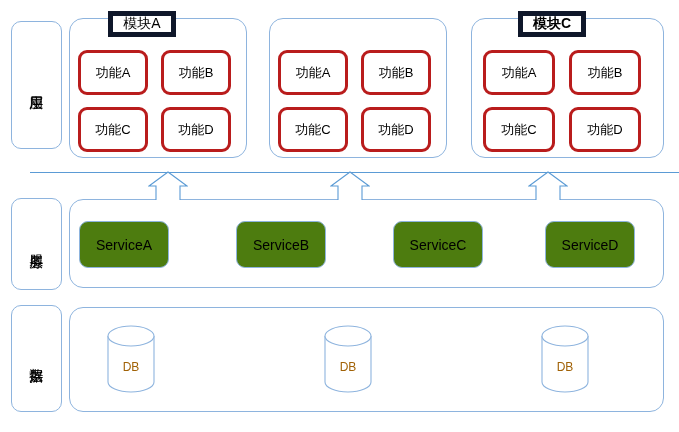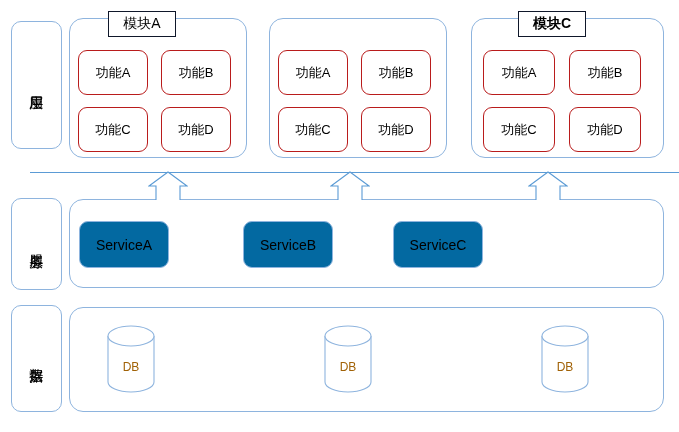--- a/index.html
+++ b/index.html
@@ -47,50 +47,50 @@
     color: #000000;
     letter-spacing: 1px;
     white-space: nowrap;
   }
 
   
   .module-box { }
   .module-tab {
     position: absolute;
     box-sizing: border-box;
-    border: 1px solid #0f172a;
+    border: 5px solid #0f172a;
     background: #ffffff;
     display: flex;
     align-items: center;
     justify-content: center;
     font-size: 14px;
     color: #000000;
     z-index: 4;
   }
   .func-box {
     position: absolute;
     box-sizing: border-box;
-    border: 1px solid #b91c1c;
+    border: 3px solid #b91c1c;
     border-radius: 9px;
     background: #ffffff;
     display: flex;
     align-items: center;
     justify-content: center;
     font-size: 13px;
     color: #000000;
     z-index: 3;
   }
 
   
   .service-box {
     position: absolute;
     box-sizing: border-box;
     border: 1px solid #8eb4de;
     border-radius: 9px;
-    background: #0369a1;
+    background: #4d7c0f;
     display: flex;
     align-items: center;
     justify-content: center;
     font-size: 14px;
     color: #000000;
     z-index: 3;
   }
 
   
   .divider {
@@ -167,22 +167,23 @@
     </svg>
   </div>
 
   <div class="layer-label" style="left:11px; top:198px; width:51px; height:92px;">
     <span class="vtext">服务层</span>
   </div>
 
   <div class="rbox rbox-lg" style="left:69px; top:199px; width:595px; height:89px;"></div>
 
   <div class="service-box" style="left:79px; top:221px; width:90px; height:47px;">ServiceA</div>
-  <div class="service-box" style="left:243px; top:221px; width:90px; height:47px;">ServiceB</div>
+  <div class="service-box" style="left:236px; top:221px; width:90px; height:47px;">ServiceB</div>
   <div class="service-box" style="left:393px; top:221px; width:90px; height:47px;">ServiceC</div>
+  <div class="service-box" style="left:545px; top:221px; width:90px; height:47px;">ServiceD</div>
 
   <div class="layer-label" style="left:11px; top:305px; width:51px; height:107px;">
     <span class="vtext">数据层</span>
   </div>
 
   <div class="rbox rbox-lg" style="left:69px; top:307px; width:595px; height:105px;"></div>
 
   <div class="db-cyl" style="left:106px; top:325px; width:50px; height:68px;">
     <svg width="50" height="68" viewBox="0 0 50 68">
       <path d="M2,11 L2,57 A23,10 0 0 0 48,57 L48,11" fill="#ffffff" stroke="#8eb4de" stroke-width="1.1"></path>

